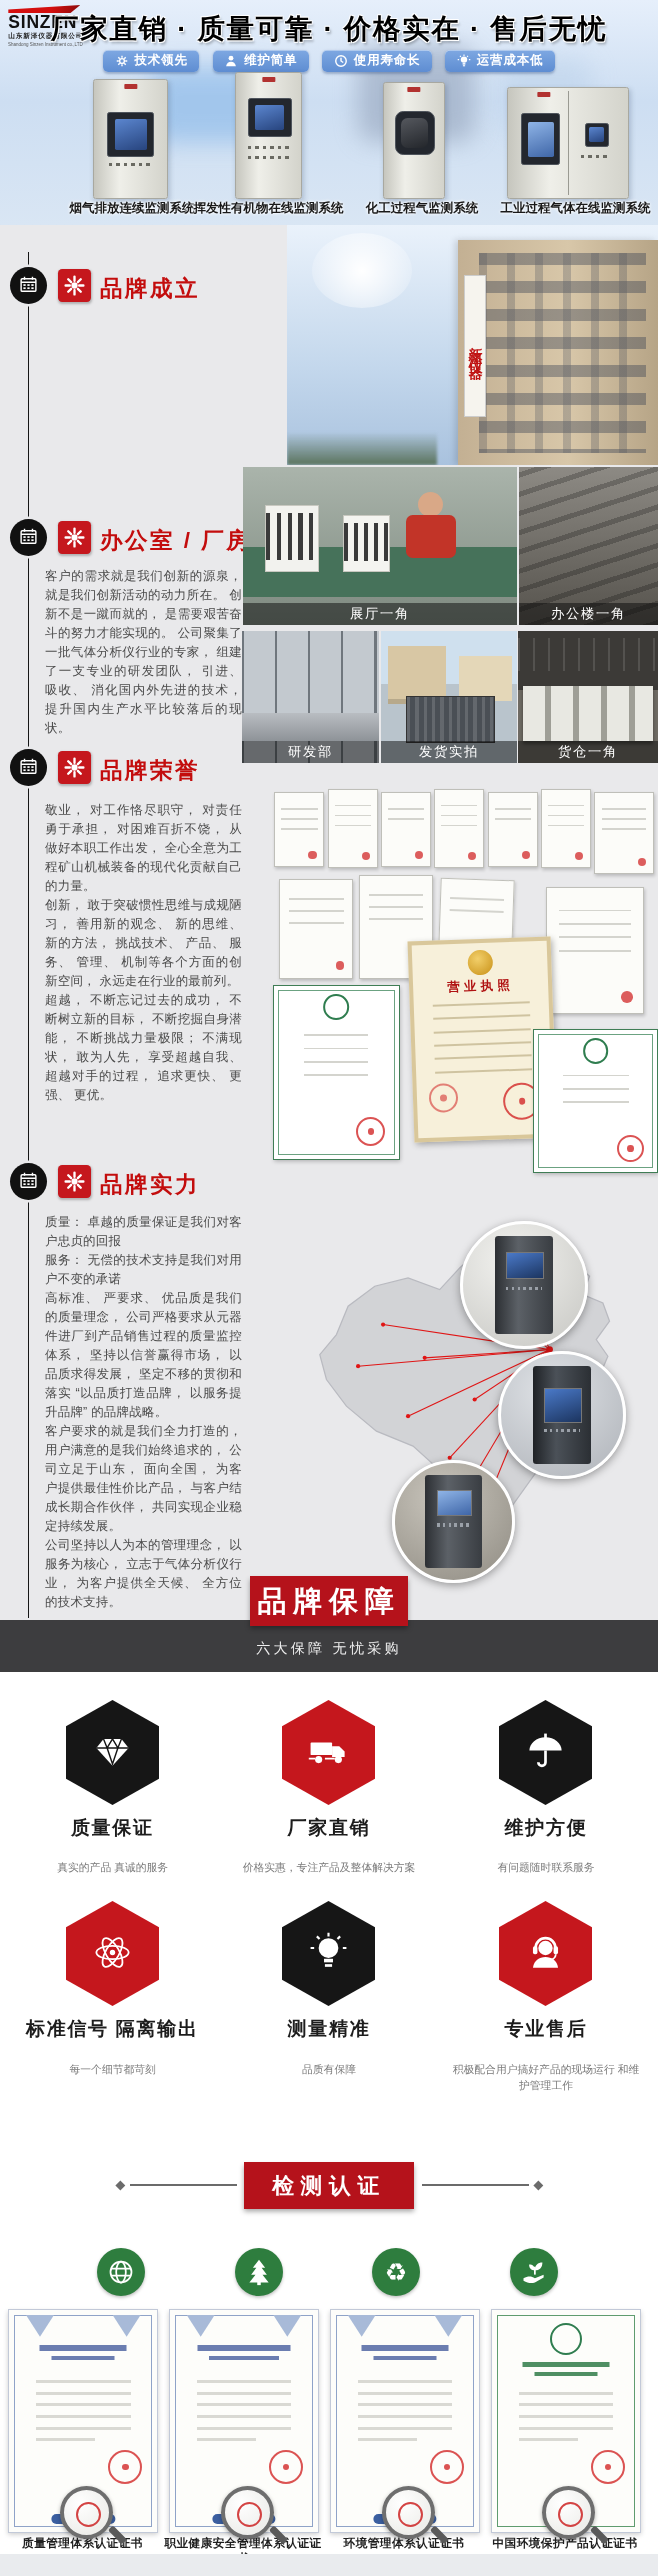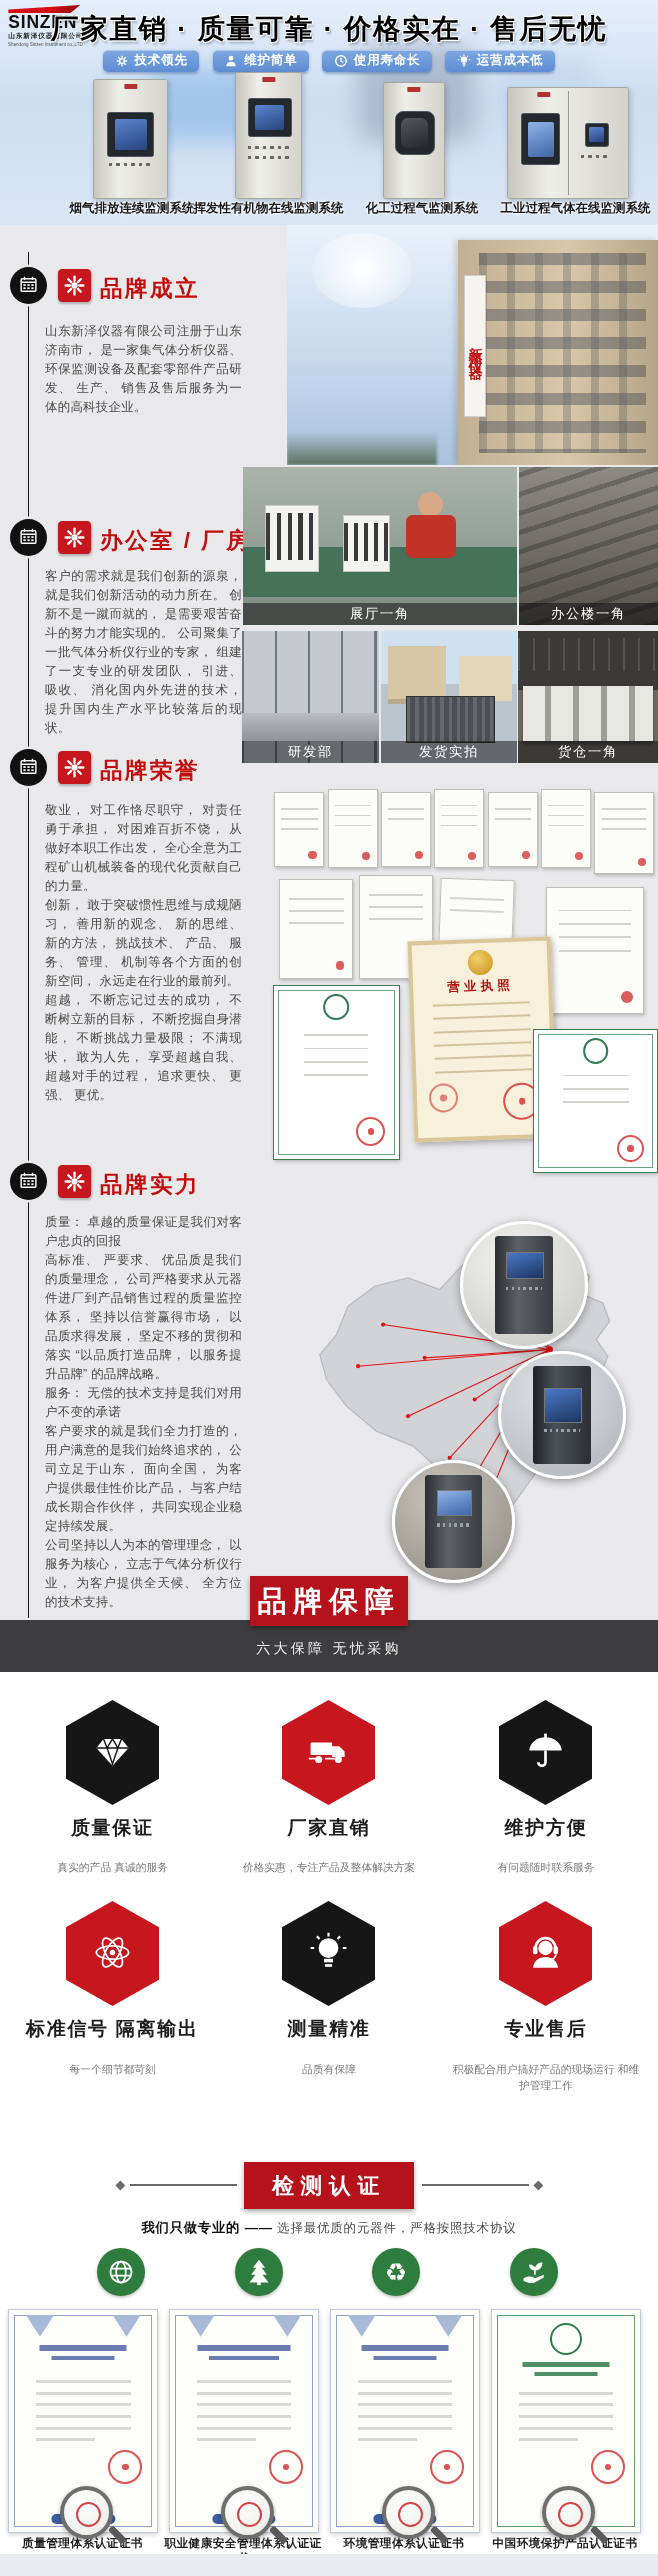--- a/index.html
+++ b/index.html
@@ -240,23 +240,20 @@
     <svg width="23" height="23" viewBox="0 0 44 44">
         <g fill="#fff">
           <circle cx="22" cy="22" r="6"></circle>
         </g>
         <g stroke="#fff" stroke-width="4.5" stroke-linecap="round">
           <path d="M22 5v8M22 31v8M5 22h8M31 22h8M10 10l5.6 5.6M28.4 28.4L34 34M34 10l-5.6 5.6M15.6 28.4L10 34"></path>
         </g>
       </svg>
   </div>
   <div class="sec-title" style="top:273px;">品牌成立</div>
-  <div class="para" style="top:322px;">
-    <p>山东新泽仪器有限公司注册于山东济南市， 是一家集气体分析仪器、 环保监测设备及配套零部件产品研发、 生产、 销售及售后服务为一体的高科技企业。</p>
-  </div>
 
   <div class="photo" style="left:287px;top:225px;width:371px;height:240px;background:linear-gradient(180deg,#eaf2fb 0%,#c3d7ec 60%,#a9c2de 100%);">
     <div style="position:absolute;left:25px;top:8.3px;width:100px;height:75px;border-radius:50%;background:radial-gradient(circle,#ffffff,rgba(255,255,255,0));"></div>
     <div style="position:absolute;right:0;top:15px;width:200px;height:225px;background:linear-gradient(90deg,#c3b093,#d8c7a9 55%,#b6a486);
                 box-shadow:-3.3px 0 6.7px rgba(0,0,0,.15);"></div>
     <div style="position:absolute;right:11.7px;top:28px;width:167px;height:200px;
                 background:repeating-linear-gradient(180deg,rgba(50,60,80,.55) 0 11.7px,transparent 11.7px 28px),
                            repeating-linear-gradient(90deg,rgba(50,60,80,.35) 0 8.3px,transparent 8.3px 28px);opacity:.7;"></div>
     <div style="position:absolute;right:172px;top:50px;width:21.7px;height:142px;background:#f6f4ee;border:0.8px solid #ccc;
                 writing-mode:vertical-rl;text-align:center;color:#c01414;font-weight:bold;font-size:14px;letter-spacing:6.7px;padding-top:5px;box-sizing:border-box;">新泽仪器</div>
@@ -486,22 +483,22 @@
           <circle cx="22" cy="22" r="6"></circle>
         </g>
         <g stroke="#fff" stroke-width="4.5" stroke-linecap="round">
           <path d="M22 5v8M22 31v8M5 22h8M31 22h8M10 10l5.6 5.6M28.4 28.4L34 34M34 10l-5.6 5.6M15.6 28.4L10 34"></path>
         </g>
       </svg>
   </div>
   <div class="sec-title" style="top:1169px;">品牌实力</div>
   <div class="para" style="top:1213px;">
     <p>质量： 卓越的质量保证是我们对客户忠贞的回报</p>
+    <p>服务： 无偿的技术支持是我们对用户不变的承诺</p>
     <p>高标准、 严要求、 优品质是我们的质量理念， 公司严格要求从元器件进厂到产品销售过程的质量监控体系， 坚持以信誉赢得市场， 以品质求得发展， 坚定不移的贯彻和落实 “以品质打造品牌， 以服务提升品牌” 的品牌战略。</p>
-    <p>服务： 无偿的技术支持是我们对用户不变的承诺</p>
     <p>客户要求的就是我们全力打造的， 用户满意的是我们始终追求的， 公司立足于山东， 面向全国， 为客户提供最佳性价比产品， 与客户结成长期合作伙伴， 共同实现企业稳定持续发展。</p>
     <p>公司坚持以人为本的管理理念， 以服务为核心， 立志于气体分析仪行业， 为客户提供全天候、 全方位的技术支持。</p>
   </div>
 
   <div class="abs" style="left:283px;top:1208px;width:375px;height:383px;">
     <svg width="375" height="383" viewBox="0 0 450 460">
       <path d="M64 152 L78 118 L110 94 L150 84 L188 98 L212 72 L236 50 L268 44 L292 62 L300 86 L330 82 L352 68 L368 82 L360 104 L384 114 L392 136 L376 158 L390 178 L378 206 L352 224 L360 254 L336 288 L302 320 L272 362 L244 388 L224 366 L238 328 L196 322 L156 286 L112 268 L76 238 L52 206 L44 176 Z" fill="#d2d3d6" stroke="#b9bac0" stroke-width="1.5"></path>
       <ellipse cx="252" cy="412" rx="10" ry="8" fill="#d2d3d6" stroke="#b9bac0"></ellipse>
       <ellipse cx="352" cy="310" rx="6" ry="10" fill="#d2d3d6" stroke="#b9bac0"></ellipse>
       <g stroke="#e01515" stroke-width="1.3" fill="none">
@@ -618,23 +615,20 @@
   <div class="g-desc" style="left:16.7px;top:2048px;">每一个细节都苛刻</div>
   <div class="g-desc" style="left:233px;top:2048px;">品质有保障</div>
   <div class="g-desc" style="left:450px;top:2048px;">积极配合用户搞好产品的现场运行 和维护管理工作</div>
 
   <div class="orna-dia" style="left:117px;top:2182px;"></div>
   <div class="orna-line" style="left:130px;top:2184px;width:107px;"></div>
   <div class="red-banner" style="left:244px;top:2162px;width:170px;height:47px;font-size:21.7px;line-height:47px;">检测认证</div>
   <div class="orna-line" style="left:422px;top:2184px;width:107px;"></div>
   <div class="orna-dia" style="left:535px;top:2182px;"></div>
 
-  <div class="cert-sub" style="top:2219px;">
-    <b>我们只做专业的 ——</b><span> 选择最优质的元器件，严格按照技术协议</span>
-  </div>
 
   <div class="eco" style="left:97px;top:2248px;">
     <svg width="28" height="28" viewBox="0 0 32 32" fill="none" stroke="#fff" stroke-width="2">
         <circle cx="16" cy="16" r="12"></circle>
         <ellipse cx="16" cy="16" rx="5.5" ry="12"></ellipse>
         <path d="M4.5 12h23M4.5 20h23"></path>
       </svg>
   </div>
   <div class="eco" style="left:235px;top:2248px;">
     <svg width="28" height="28" viewBox="0 0 32 32">

